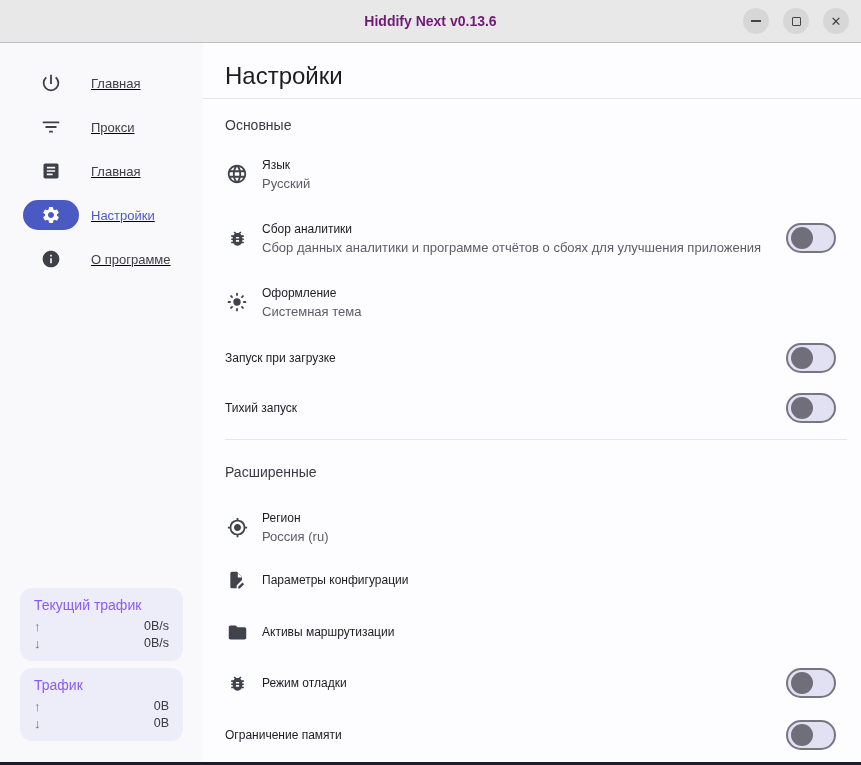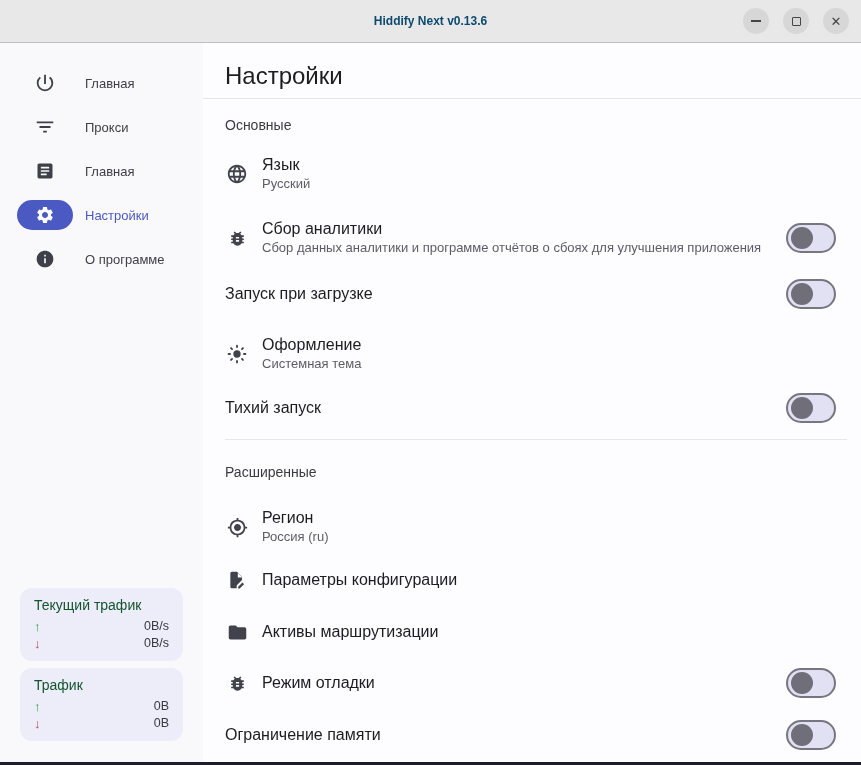--- a/index.html
+++ b/index.html
@@ -4,63 +4,63 @@
 <style>
   * { margin:0; padding:0; box-sizing:border-box; }
   html,body { width:861px; height:765px; }
   body { font-family:"Liberation Sans", sans-serif; background:#fdfcff; overflow:hidden; }
 
   .window { width:861px; height:765px; display:flex; flex-direction:column; overflow:hidden; background:#fdfcff; }
 
   
   .titlebar { height:43px; flex:0 0 43px; background:#e9e8e8; border-bottom:1px solid #bfbec2;
               display:flex; align-items:center; justify-content:center; position:relative; }
-  .tb-title { font-size:12px; font-weight:bold; color:#0c4a6e; }
+  .tb-title { font-size:14px; font-weight:bold; color:#701a75; }
   .tb-controls { position:absolute; right:12px; top:0; height:100%; display:flex; align-items:center; gap:14px; }
   .tb-btn { width:26px; height:26px; border-radius:50%; background:#d8d7d7; display:flex; align-items:center; justify-content:center; cursor:default; }
   .glyph-min { width:10px; height:2px; background:#454545; display:block; }
   .glyph-max { width:9px; height:9px; border:1.6px solid #454545; border-radius:1px; display:block; }
   .glyph-close { font-size:13px; line-height:1; color:#454545; }
 
   
   .body { display:flex; flex:1 1 auto; height:719px; overflow:hidden; }
 
   
   .sidebar { width:203px; flex:0 0 203px; background:#f9f8fb; display:flex; flex-direction:column; overflow:hidden; }
   .nav { padding-top:18px; }
-  .nav-item { height:44px; display:flex; align-items:center; padding-left:17px; cursor:pointer; }
+  .nav-item { height:44px; display:flex; align-items:center; padding-left:23px; cursor:pointer;text-decoration:underline; }
   .nav-icon-wrap { width:56px; height:30px; display:flex; align-items:center; justify-content:center; border-radius:16px; }
   .nav-item.selected .nav-icon-wrap { background:#4b59c3; }
   .nav-icon-wrap svg { fill:#3d4047; }
   .nav-item.selected .nav-icon-wrap svg { fill:#ffffff; }
   .nav-label { margin-left:12px; font-size:13px; color:#3e3e45; }
   .nav-item.selected .nav-label { color:#4b59c3; }
 
   .traffic { margin-top:auto; padding:0 20px 21px 20px; display:flex; flex-direction:column; gap:7px; }
   .card { background:#ecedf9; border-radius:12px; padding:8px 14px 9px 14px; }
-  .card-title { font-size:14px; line-height:18px; color:#14532d; margin-bottom:4px; }
+  .card-title { font-size:14px; line-height:18px; color:#8b5cf6; margin-bottom:4px; }
   .card-row { display:flex; align-items:center; justify-content:space-between; font-size:12.5px; line-height:17px; color:#38383f; }
   .arrow { font-size:13px; font-weight:bold; }
   .arrow.up { color:#2c9e4b; }
   .arrow.down { color:#c8414b; }
 
   
   .main { flex:1 1 auto; height:719px; overflow:hidden; padding:0 14px 0 22px; background:#fdfcff; }
   .page-title { font-size:24px; line-height:33px; font-weight:400; color:#1d1d20; margin-top:16px; }
   .divider { height:1px; background:#e7e6eb; }
   .divider.full { margin-left:-22px; margin-right:-14px; margin-top:6px; }
   .divider.inner { margin-top:16px; }
   .section-label { font-size:14px; line-height:16px; color:#3a3a42; margin-top:18px; font-weight:400; }
   .section-label.advanced { margin-top:24px; }
 
   .row { display:flex; align-items:center; cursor:pointer; }
   .row-icon { width:24px; height:24px; flex:0 0 24px; display:flex; align-items:center; justify-content:center; margin-right:13px; }
   .row-icon svg { fill:#40434b; }
   .row-text { display:flex; flex-direction:column; }
-  .row-title { font-size:16px; line-height:20px; color:#1d1c22; }
+  .row-title { font-size:12px; line-height:20px; color:#1d1c22; }
   .row-sub { font-size:13px; line-height:18px; color:#5d5c64; }
   .spacer { flex:1 1 auto; }
 
   .toggle { width:50px; height:30px; flex:0 0 50px; border:2px solid #77757f; border-radius:16px;
             background:#e2e1f4; position:relative; margin-right:11px; cursor:pointer; }
   .toggle .thumb { position:absolute; left:3px; top:2px; width:22px; height:22px; border-radius:50%; background:#706e79; }
 
   .mt22{margin-top:22px} .mt26{margin-top:26px} .mt20{margin-top:20px}
   .mt28{margin-top:28px} .mt30{margin-top:22px} .mt24{margin-top:24px}
 
@@ -186,28 +186,20 @@
       <div class="row mt26">
         <span class="row-icon">
           <svg width="19" height="19" viewBox="0 0 24 24">
               <path d="M20 8h-2.81a5.985 5.985 0 0 0-1.82-1.96L17 4.41 15.59 3l-2.17 2.17a6.002 6.002 0 0 0-2.83 0L8.41 3 7 4.41l1.62 1.63C7.88 6.55 7.26 7.22 6.81 8H4v2h2.09c-.05.33-.09.66-.09 1v1H4v2h2v1c0 .34.04.67.09 1H4v2h2.81c1.04 1.79 2.97 3 5.19 3s4.15-1.21 5.19-3H20v-2h-2.09c.05-.33.09-.66.09-1v-1h2v-2h-2v-1c0-.34-.04-.67-.09-1H20V8zm-6 8h-4v-2h4v2zm0-4h-4v-2h4v2z"></path>
             </svg>
         </span>
         <div class="row-text">
           <div class="row-title">Сбор аналитики</div>
           <div class="row-sub">Сбор данных аналитики и программе отчётов о сбоях для улучшения приложения</div>
         </div>
-        <div class="spacer"></div>
-        <div class="toggle">
-            <span class="thumb"></span>
-          </div>
-      </div>
-
-      <div class="row mt22">
-        <div class="row-title">Запуск при загрузке</div>
         <div class="spacer"></div>
         <div class="toggle">
             <span class="thumb"></span>
           </div>
       </div>
 
       <div class="row mt26">
         <span class="row-icon">
           <svg width="22" height="22" viewBox="0 0 24 24">
               <circle cx="12" cy="12" r="4" fill="#40434b"></circle>
@@ -222,20 +214,28 @@
                 <line x1="17.4" y1="6.6" x2="18.5" y2="5.5"></line>
               </g>
             </svg>
         </span>
         <div class="row-text">
           <div class="row-title">Оформление</div>
           <div class="row-sub">Системная тема</div>
         </div>
       </div>
 
+      <div class="row mt22">
+        <div class="row-title">Запуск при загрузке</div>
+        <div class="spacer"></div>
+        <div class="toggle">
+            <span class="thumb"></span>
+          </div>
+      </div>
+
       <div class="row mt20">
         <div class="row-title">Тихий запуск</div>
         <div class="spacer"></div>
         <div class="toggle">
             <span class="thumb"></span>
           </div>
       </div>
 
       <div class="divider inner"></div>
 

